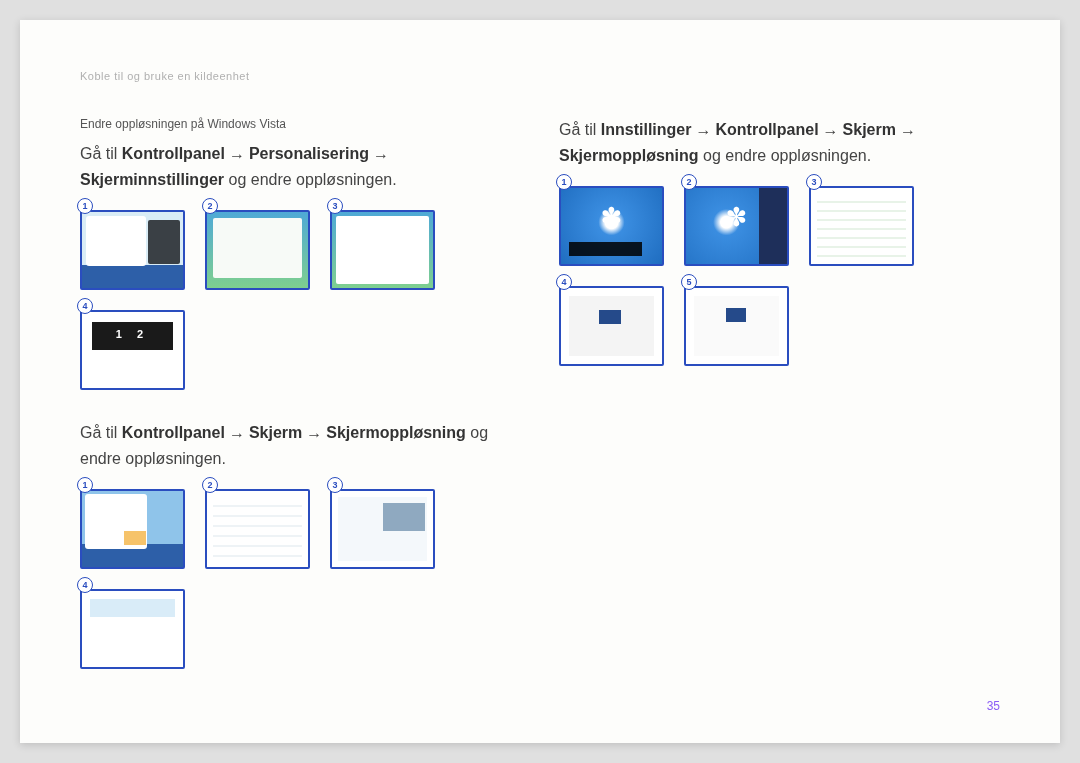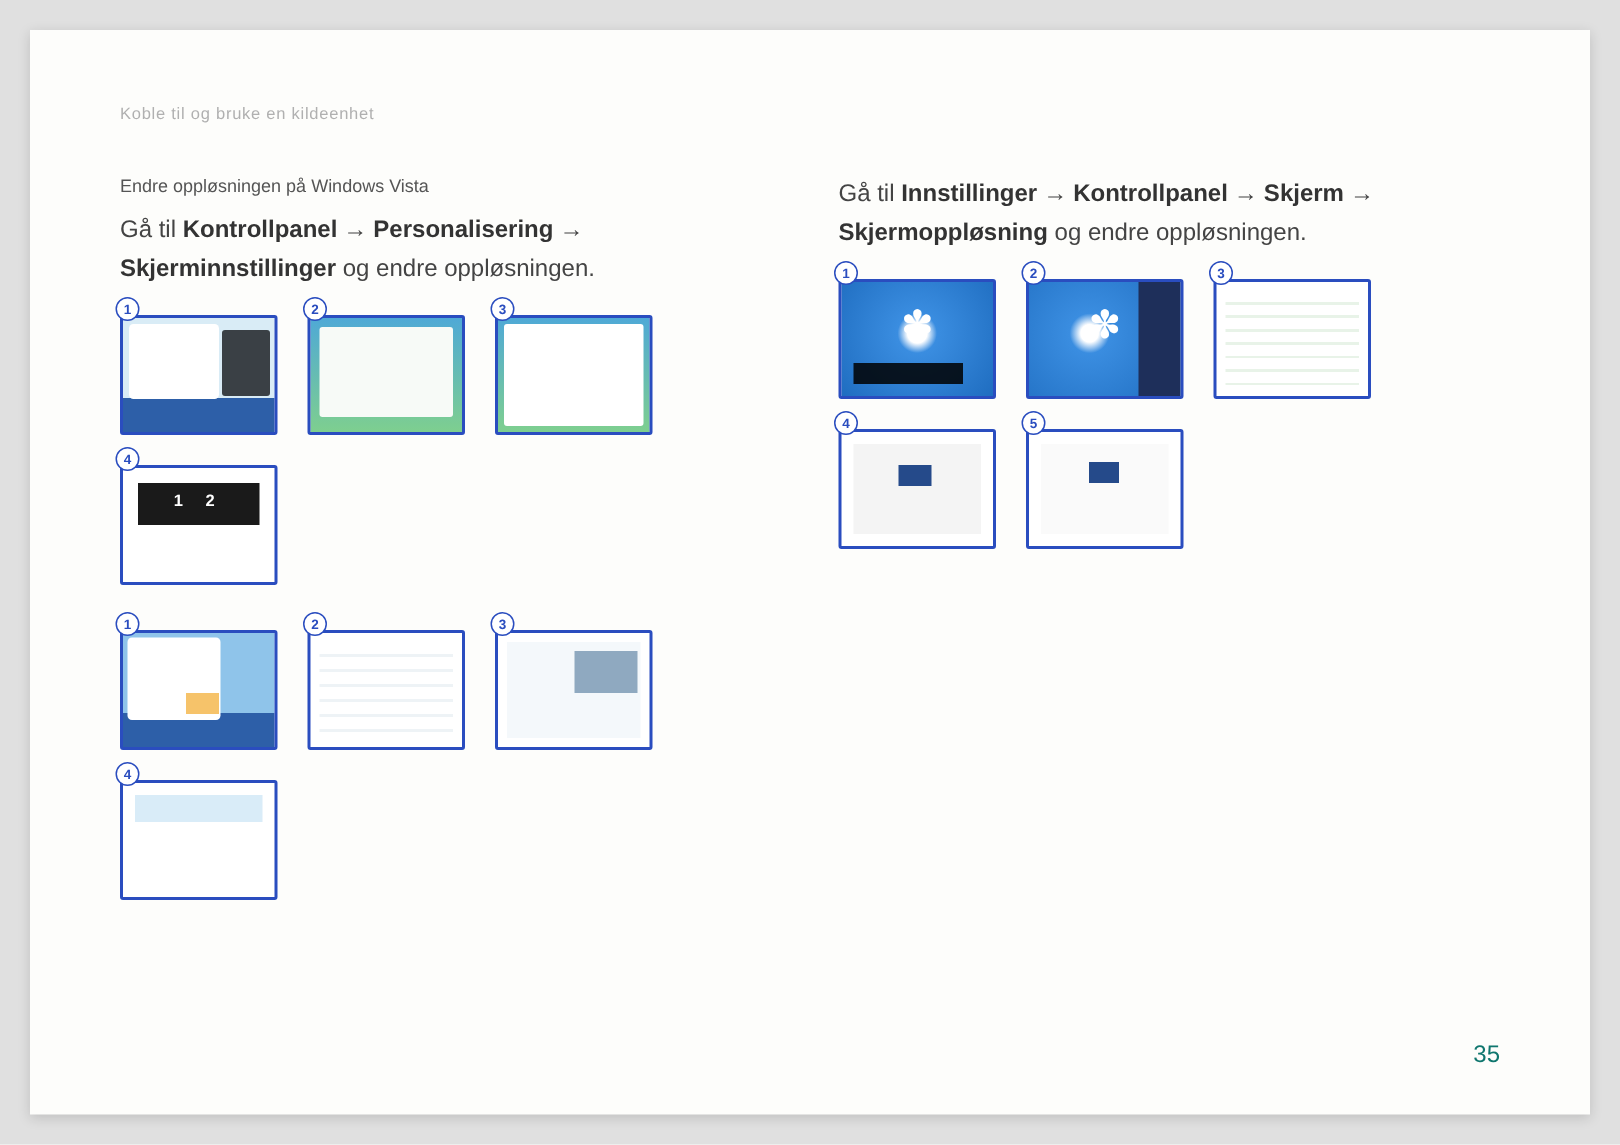--- a/index.html
+++ b/index.html
@@ -74,22 +74,22 @@
     font-weight: bold;
     display: flex;
     align-items: center;
     justify-content: center;
     z-index: 2;
   }
   .pagenum {
     position: absolute;
     bottom: 30px;
     right: 60px;
-    font-size: 16px;
-    color: #0f766e;
+    font-size: 12px;
+    color: #8b5cf6;
     text-align: right;
   }
   
   .shot-vista1 { background: linear-gradient(#d9ecf6 70%, #2d5fa8 70%); }
   .shot-vista1::before { content:""; position:absolute; left:4px; top:4px; width:60px; height:50px; background:#fff; border-radius:3px; }
   .shot-vista1::after { content:""; position:absolute; right:3px; top:8px; width:32px; height:44px; background: rgba(40,45,50,0.9); border-radius:2px;}
   .shot-cpanel { background: linear-gradient(#4fa9d6, #7ecf8f); }
   .shot-cpanel::before { content:""; position:absolute; inset:6px 6px 10px 6px; background:#f7faf7; border-radius:2px; }
   .shot-dlg { background: linear-gradient(#4fa9d6, #7ecf8f); }
   .shot-dlg::before { content:""; position:absolute; inset:4px; background:#fff; border-radius:2px; }
@@ -146,20 +146,23 @@
         <div class="thumb-wrap">
             <div class="badge">3</div>
             <div class="thumb shot-dlg"></div>
           </div>
         <div class="thumb-wrap">
             <div class="badge">4</div>
             <div class="thumb shot-dlg-dark"></div>
           </div>
       </div>
 
+      <p class="instruction">
+        <span>Gå til </span><b>Kontrollpanel</b><span class="arrow">→</span><b>Skjerm</b><span class="arrow">→</span><b>Skjermoppløsning</b><span> og endre oppløsningen.</span>
+      </p>
       <div class="thumbs">
         <div class="thumb-wrap">
             <div class="badge">1</div>
             <div class="thumb shot-w7start"></div>
           </div>
         <div class="thumb-wrap">
             <div class="badge">2</div>
             <div class="thumb shot-w7cp"></div>
           </div>
         <div class="thumb-wrap">

